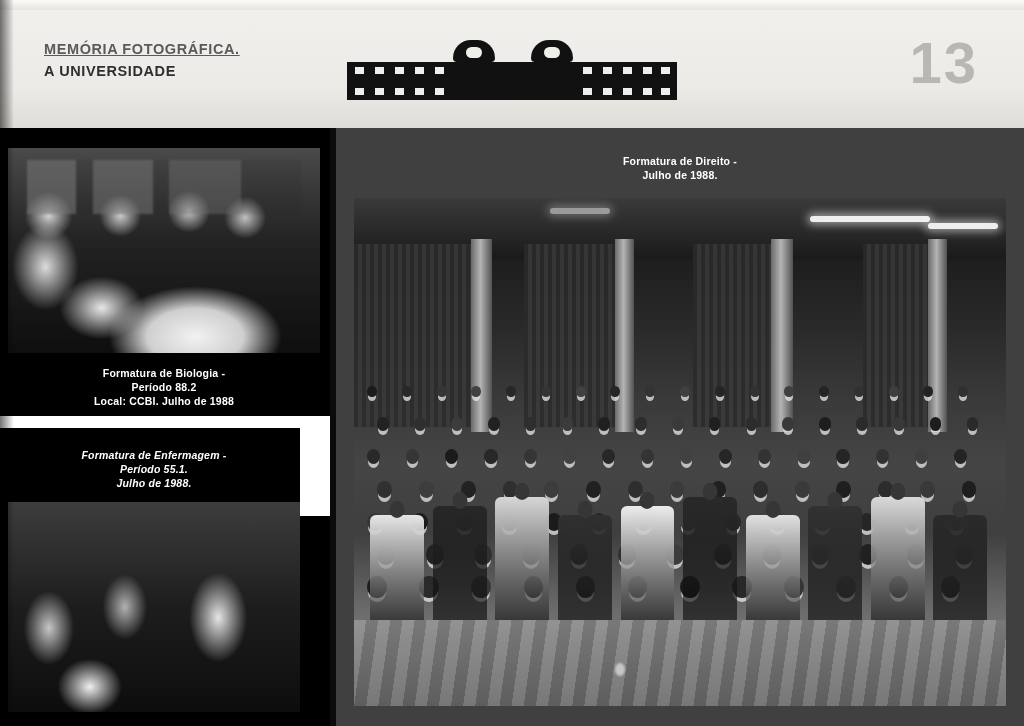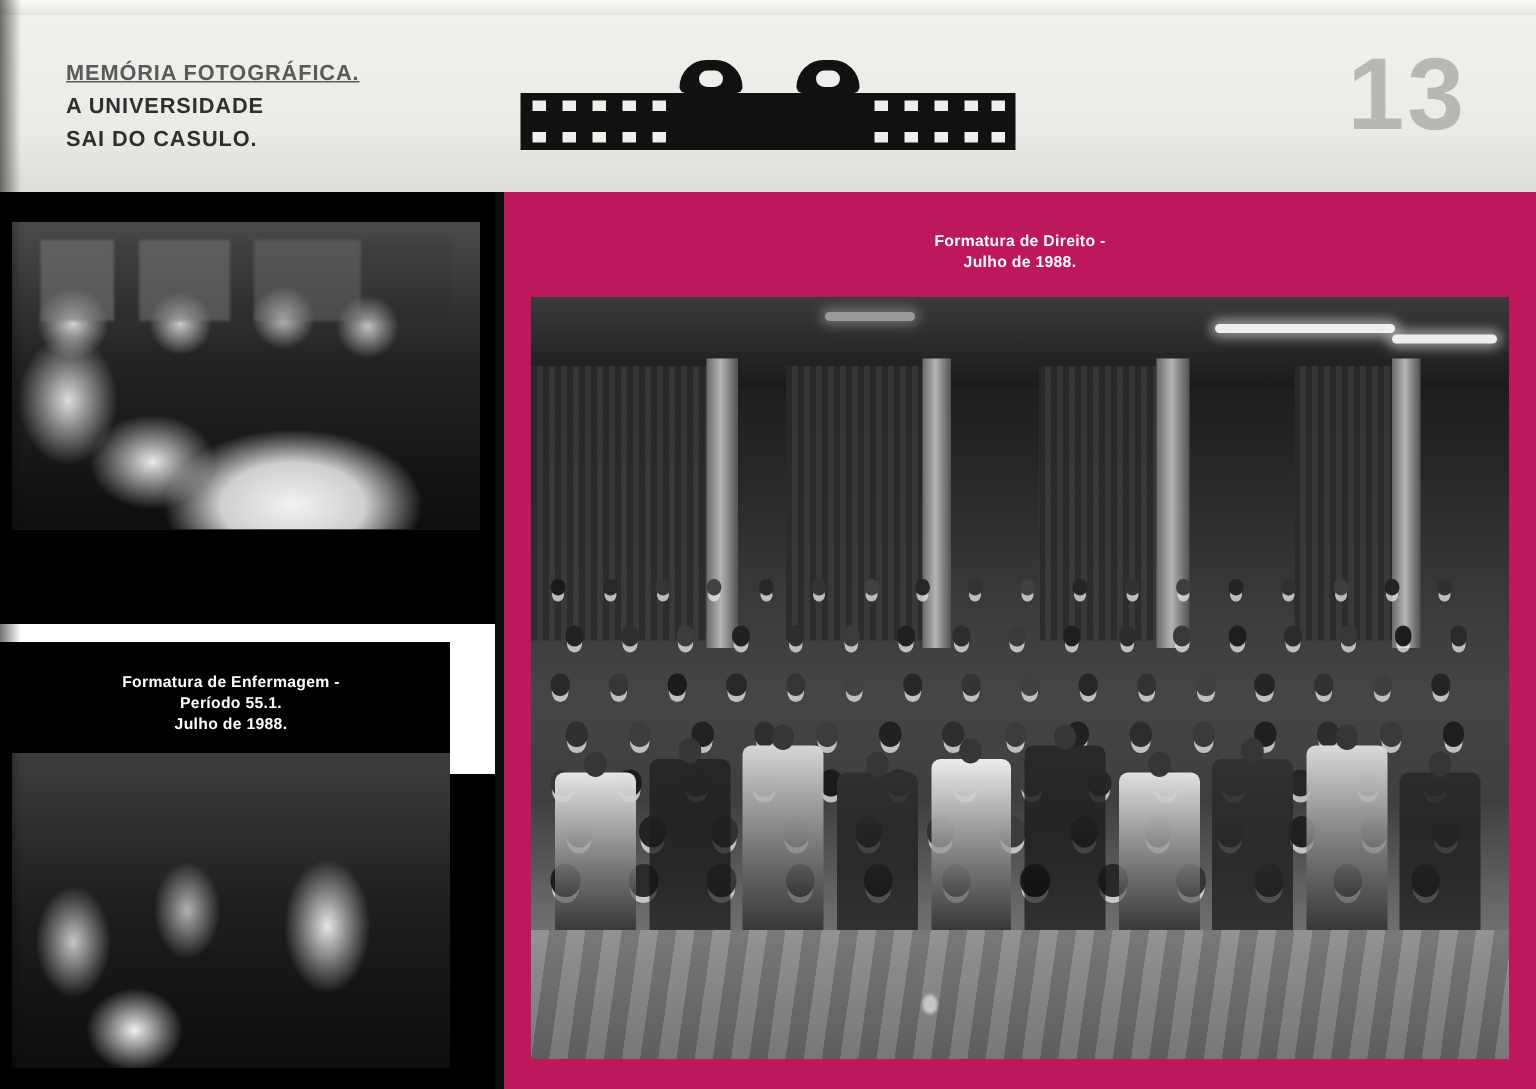--- a/index.html
+++ b/index.html
@@ -38,21 +38,21 @@
     line-height: 22px;
   }
   .header-title .l1 { color:#5a5a5a;text-decoration:underline; }
   .header-title .l2,
   .header-title .l3 { color:#2f2f2f; }
 
   .page-number {
     position: absolute;
     right: 46px;
     top: 26px;
-    font-size: 68px;
+    font-size: 58px;
     font-weight: bold;
     color: #b9b7b2;
     letter-spacing: 2px;
     line-height: 74px;
   }
 
   
   .filmstrip {
     position: absolute;
     left: 347px;
@@ -143,39 +143,39 @@
     width: 312px; height: 205px;
   }
   .cap-bio {
     left: 8px; top: 238px; width: 312px;
   }
   .photo-enf {
     left: 8px; top: 374px;
     width: 292px; height: 210px;
   }
   .cap-enf {
-    left: 8px; top: 320px; width: 292px;
+    left: 8px; top: 320px; width: 292px; font-style: italic;
   }
 
   
   .white-gap {
     position: absolute;
     background: #ffffff;
   }
   .gap1 { left: 0; top: 288px; width: 330px; height: 12px; }
   .gap2 { left: 300px; top: 288px; width: 30px; height: 100px; }
 
   
   .right-col {
     position: absolute;
     left: 336px;
     top: 128px;
     width: 688px;
     height: 598px;
-    background: #be185d;
+    background: #404040;
   }
   .cap-dir {
     left: 0; top: 26px; width: 688px;
   }
   .photo-main {
     left: 18px; top: 70px;
     width: 652px; height: 508px;
   }
 
   
@@ -294,21 +294,20 @@
 </style>
 </head>
 <body>
 
 <div class="page">
 
   <div class="header">
     <div class="header-title">
       <div class="l1">MEMÓRIA FOTOGRÁFICA.</div>
       <div class="l2">A UNIVERSIDADE</div>
-      <div class="l3">SAI DO CASULO.</div>
     </div>
 
     <div class="filmstrip">
       <div class="film-band">
         <div class="perf" style="left:8px;top:5px"></div>
         <div class="perf" style="left:28px;top:5px"></div>
         <div class="perf" style="left:48px;top:5px"></div>
         <div class="perf" style="left:68px;top:5px"></div>
         <div class="perf" style="left:88px;top:5px"></div>
         <div class="perf" style="left:8px;top:26px"></div>
@@ -335,20 +334,25 @@
         </div>
     </div>
 
     <div class="page-number">13</div>
   </div>
 
   <div class="left-col">
 
     <div class="photo photo-bio">
       <div class="bw scene-bio"></div>
+    </div>
+    <div class="caption cap-bio">
+      <div>Formatura de Biologia -</div>
+      <div>Período 88.2</div>
+      <div>Local: CCBI. Julho de 1988</div>
     </div>
 
     <div class="white-gap gap1"></div>
     <div class="white-gap gap2"></div>
 
     <div class="caption cap-enf">
       <div>Formatura de Enfermagem -</div>
       <div>Período 55.1.</div>
       <div>Julho de 1988.</div>
     </div>

